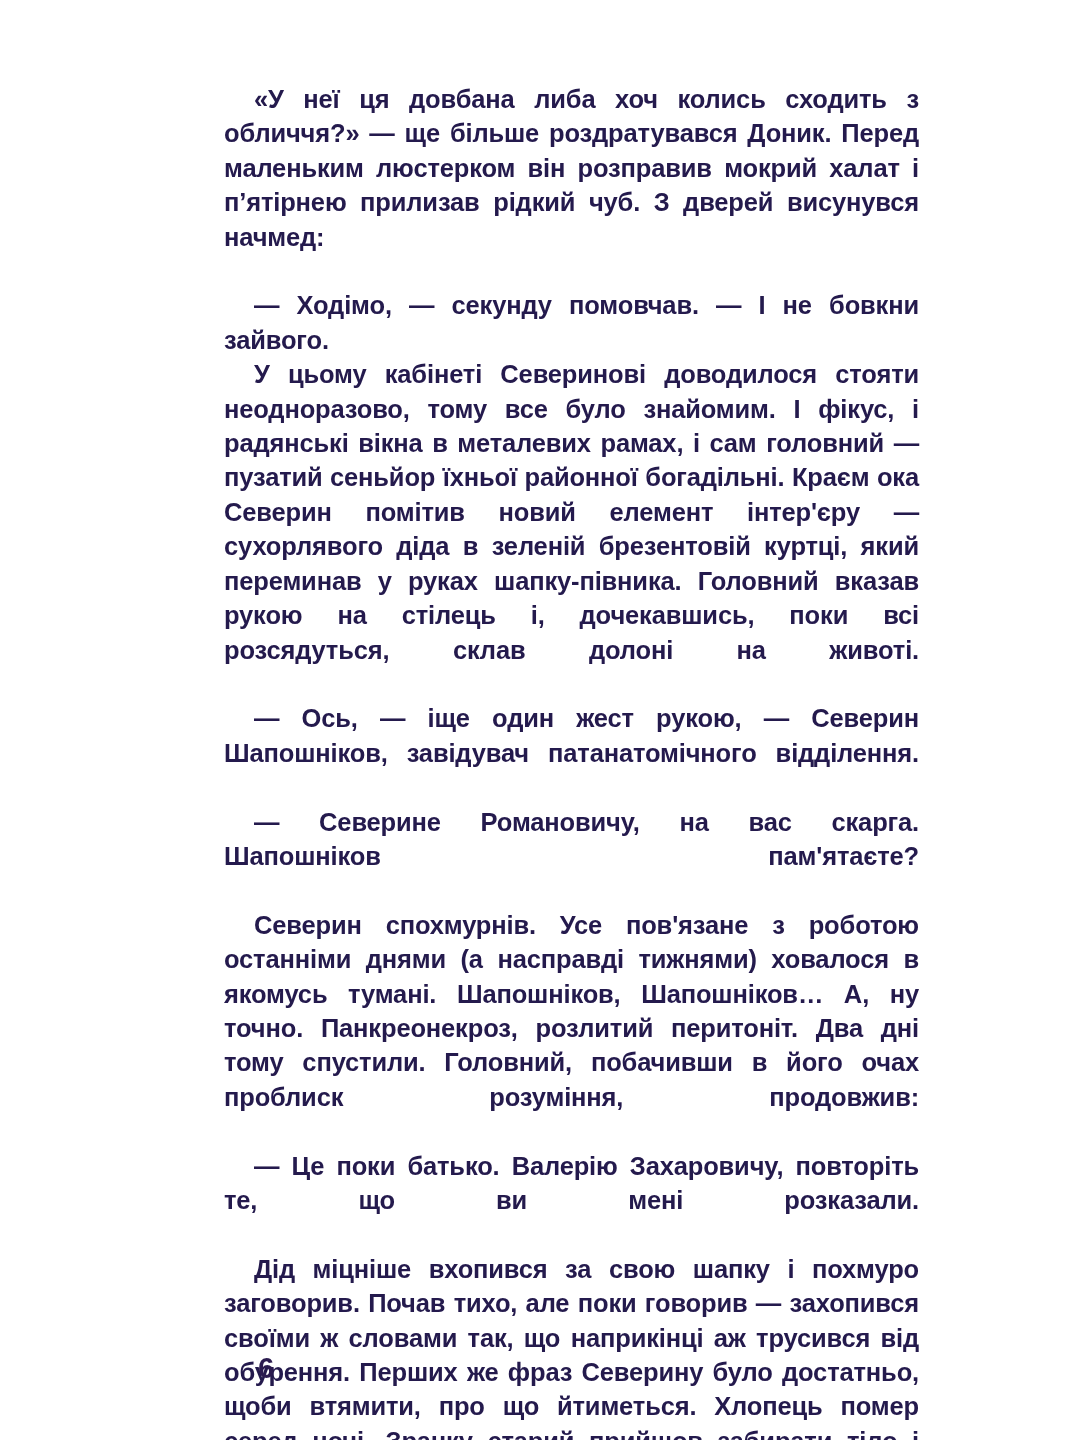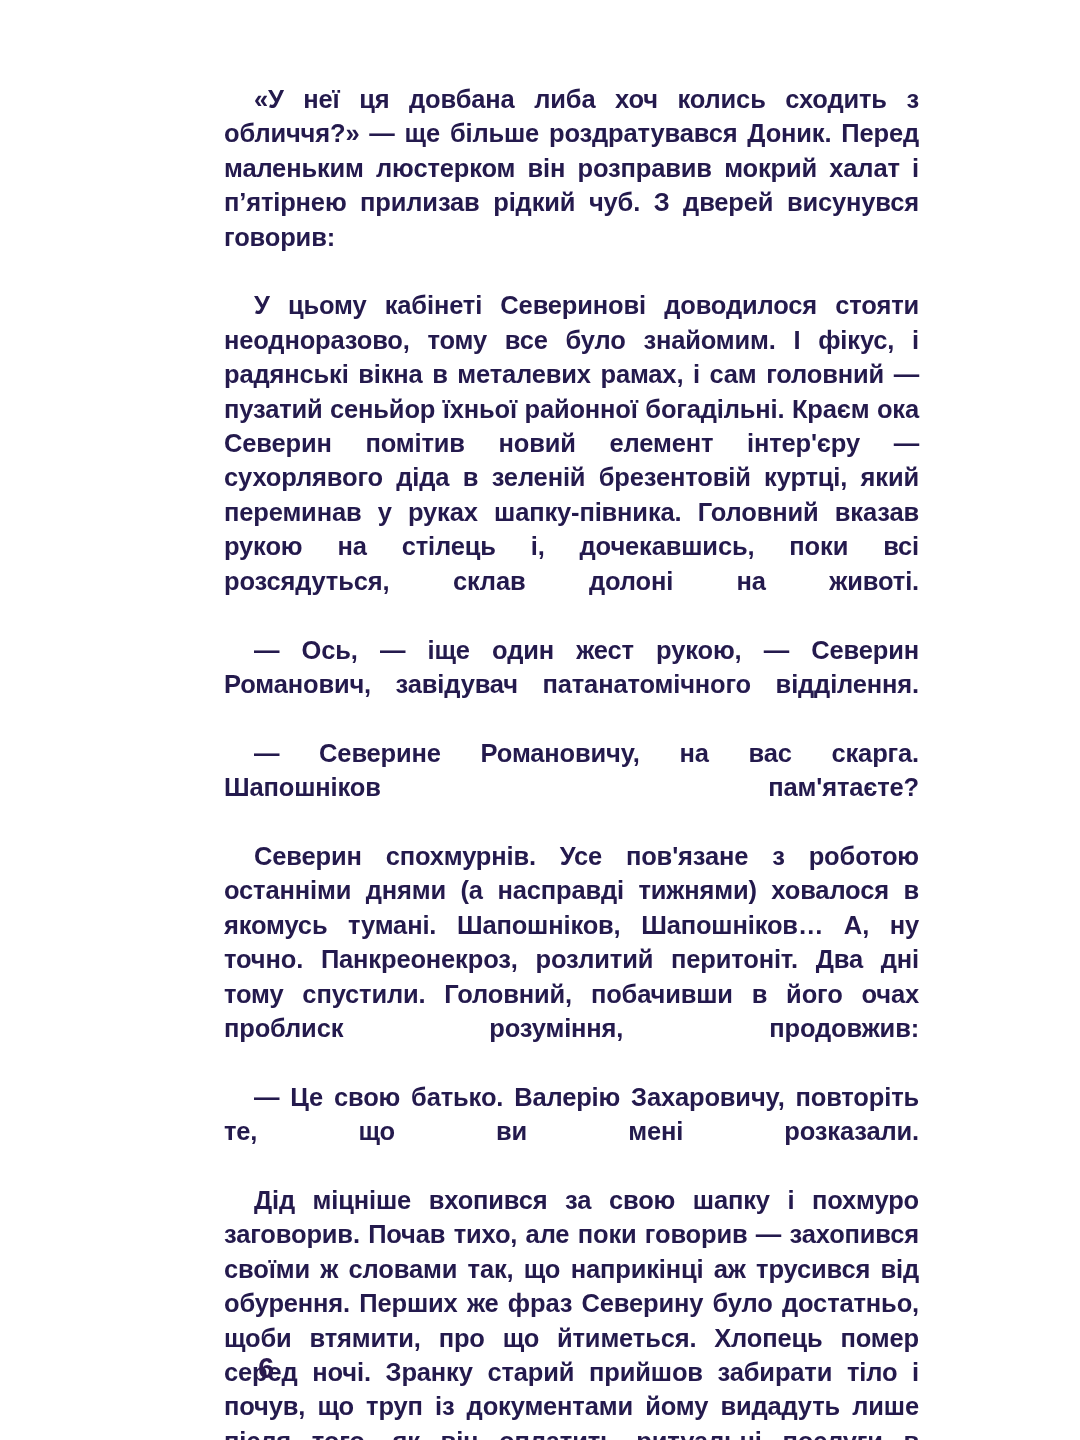--- a/index.html
+++ b/index.html
@@ -59,24 +59,25 @@
     color: #2b1b4f;
     letter-spacing: 0;
   }
 </style>
 </head>
 <body>
 
 <div class="page">
 
   <div class="text-column">
-    <p class="para">«У неї ця довбана либа хоч колись сходить з обличчя?» — ще більше роздратувався Доник. Перед маленьким люстерком він розправив мокрий халат і п’ятірнею прилизав рідкий чуб. З дверей висунувся говорив:</p>
+    <p class="para">«У неї ця довбана либа хоч колись сходить з обличчя?» — ще більше роздратувався Доник. Перед маленьким люстерком він розправив мокрий халат і п’ятірнею прилизав рідкий чуб. З дверей висунувся начмед:</p>
+    <p class="para last-natural">— Ходімо, — секунду помовчав. — І не бовкни зайвого.</p>
     <p class="para">У цьому кабінеті Северинові доводилося стояти неодноразово, тому все було знайомим. І фікус, і радянські вікна в металевих рамах, і сам головний — пузатий сеньйор їхньої районної богадільні. Краєм ока Северин помітив новий елемент інтер'єру — сухорлявого діда в зеленій брезентовій куртці, який переминав у руках шапку-півника. Головний вказав рукою на стілець і, дочекавшись, поки всі розсядуться, склав долоні на животі.</p>
-    <p class="para">— Ось, — іще один жест рукою, — Северин Романович, завідувач патанатомічного відділення.</p>
+    <p class="para">— Ось, — іще один жест рукою, — Северин Шапошніков, завідувач патанатомічного відділення.</p>
     <p class="para">— Северине Романовичу, на вас скарга. Шапошніков пам'ятаєте?</p>
     <p class="para">Северин спохмурнів. Усе пов'язане з роботою останніми днями (а насправді тижнями) ховалося в якомусь тумані. Шапошніков, Шапошніков… А, ну точно. Панкреонекроз, розлитий перитоніт. Два дні тому спустили. Головний, побачивши в його очах проблиск розуміння, продовжив:</p>
-    <p class="para">— Це свою батько. Валерію Захаровичу, повторіть те, що ви мені розказали.</p>
+    <p class="para">— Це поки батько. Валерію Захаровичу, повторіть те, що ви мені розказали.</p>
     <p class="para last-natural">Дід міцніше вхопився за свою шапку і похмуро заговорив. Почав тихо, але поки говорив — захопився своїми ж словами так, що наприкінці аж трусився від обурення. Перших же фраз Северину було достатньо, щоби втямити, про що йтиметься. Хлопець помер серед ночі. Зранку старий прийшов забирати тіло і почув, що труп із документами йому видадуть лише після того, як він оплатить ритуальні послуги в «Амфорі». Дід почухав голову й пішов збирати гроші. Звична ситуація.</p>
   </div>
 
   <div class="folio">6</div>
 
 </div>
 
 </body></html>

